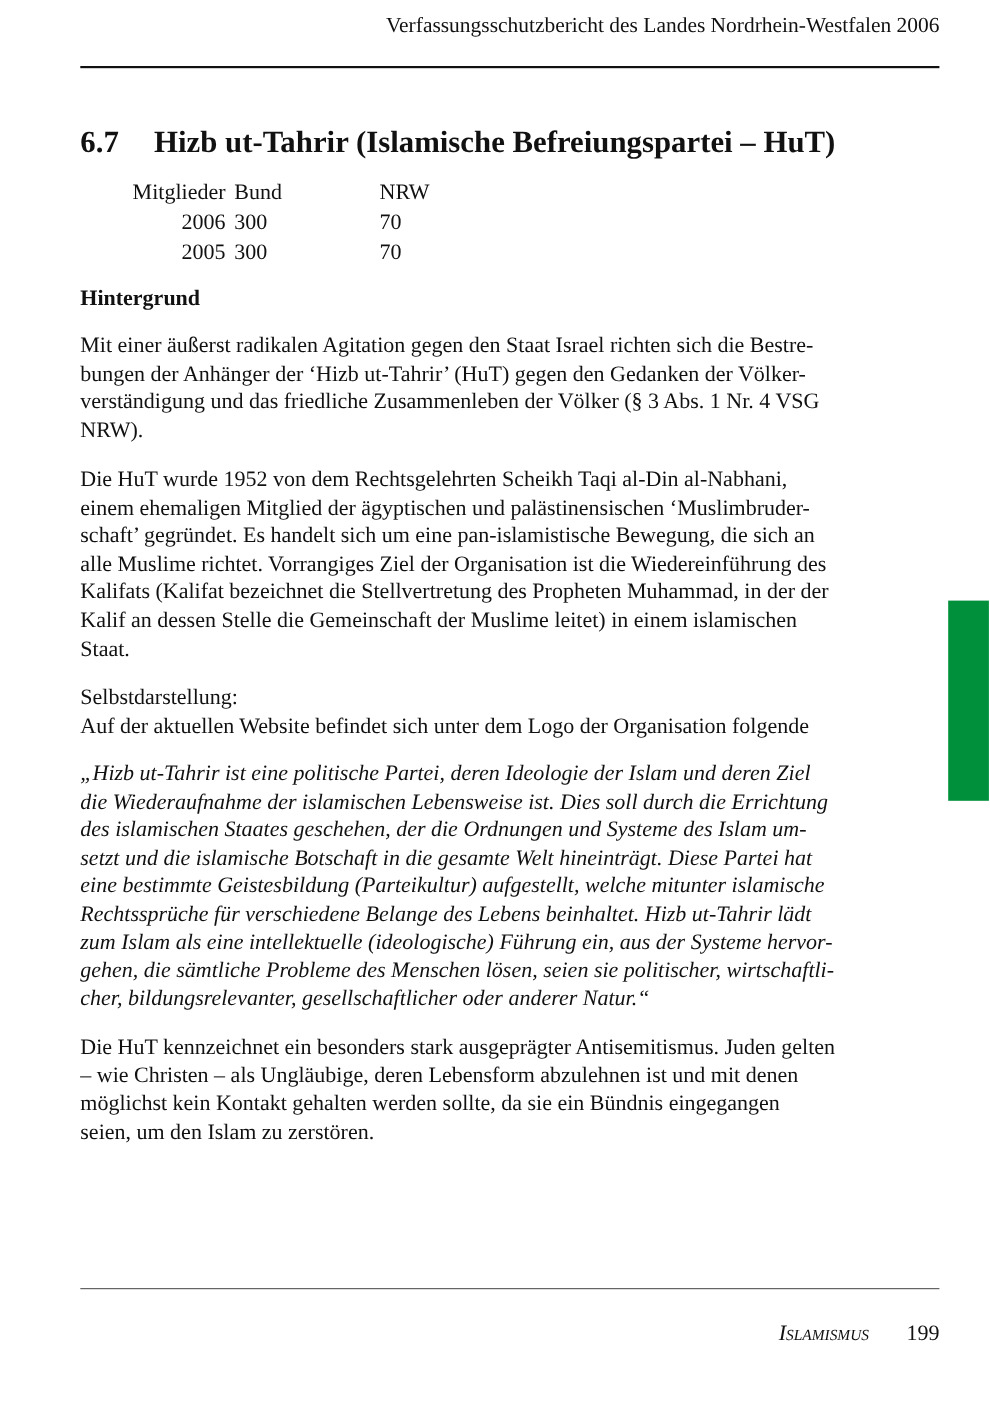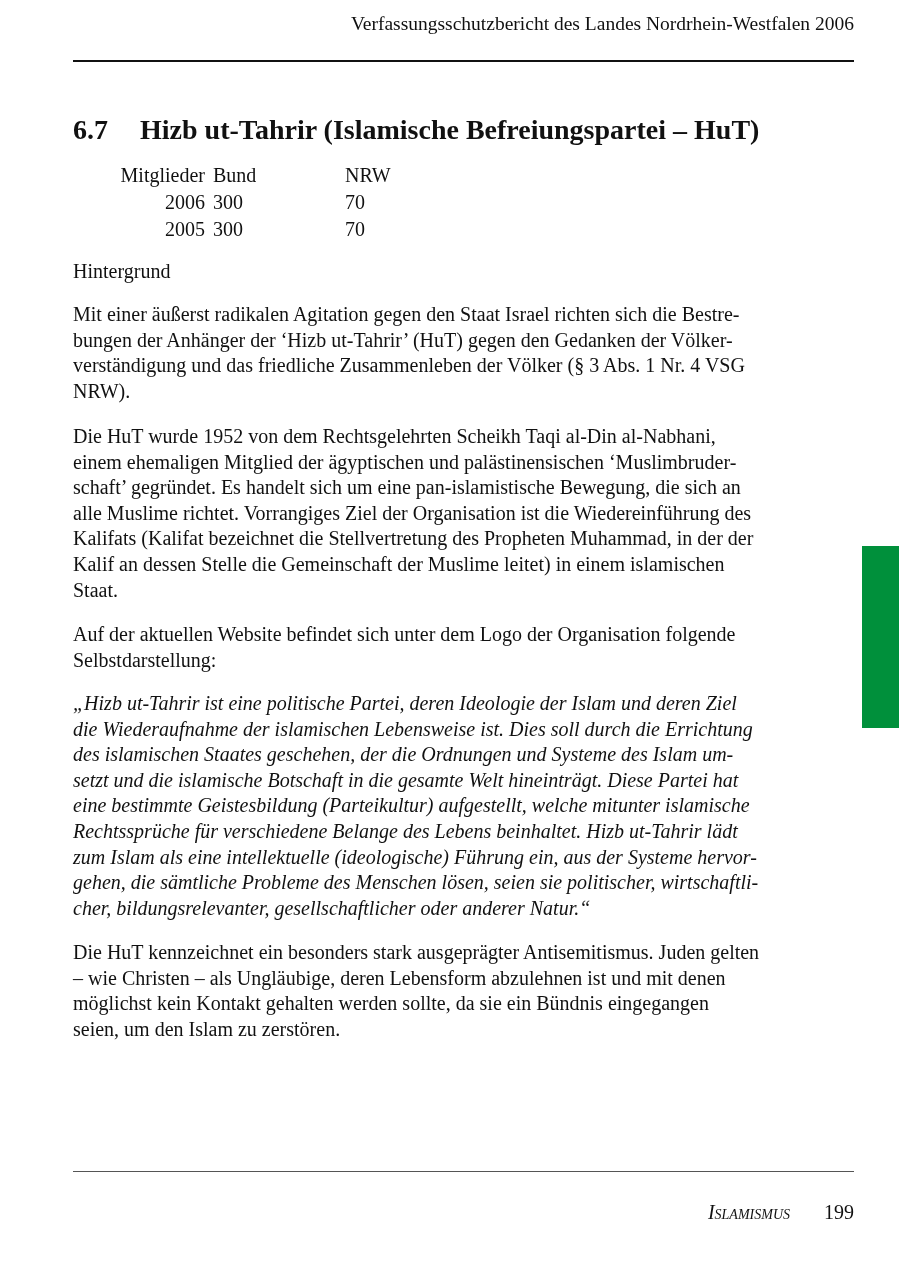--- a/index.html
+++ b/index.html
@@ -23,21 +23,21 @@
   .section-heading .num { display: inline-block; width: 67px; }
   .members-table {
     position: absolute; left: 73px; top: 162px;
     border-collapse: collapse; font-size: 20px;
   }
   .members-table td { padding: 0 0 0 8px; height: 27px; line-height: 27px; vertical-align: top; }
   .members-table td.c0 { width: 124px; text-align: right; }
   .members-table td.c1 { width: 124px; margin-top: 16px; }
   .subheading {
     position: absolute; left: 73px; top: 258px;
-    font-size: 20px; font-weight: normal; line-height: 26px;
+    font-size: 20px; font-weight: bold; line-height: 26px;
   }
   .para {
     position: absolute; left: 73px; width: 760px;
     font-size: 20px; line-height: 25.6px;
   }
   .para .line { display: block; white-space: nowrap; }
   .para.quote { font-style: italic; }
   .footer-rule {
     position: absolute; left: 73px; top: 1171px; width: 781px; height: 0;
     border-top: 1px solid #555;
@@ -99,22 +99,22 @@
     <span class="line">Die HuT wurde 1952 von dem Rechtsgelehrten Scheikh Taqi al-Din al-Nabhani,</span>
     <span class="line">einem ehemaligen Mitglied der ägyptischen und palästinensischen ‘Muslimbruder-</span>
     <span class="line">schaft’ gegründet. Es handelt sich um eine pan-islamistische Bewegung, die sich an</span>
     <span class="line">alle Muslime richtet. Vorrangiges Ziel der Organisation ist die Wiedereinführung des</span>
     <span class="line">Kalifats (Kalifat bezeichnet die Stellvertretung des Propheten Muhammad, in der der</span>
     <span class="line">Kalif an dessen Stelle die Gemeinschaft der Muslime leitet) in einem islamischen</span>
     <span class="line">Staat.</span>
   </div>
 
   <div class="para" style="top:622px">
+    <span class="line">Selbstdarstellung:</span>
     <span class="line">Auf der aktuellen Website befindet sich unter dem Logo der Organisation folgende</span>
-    <span class="line">Selbstdarstellung:</span>
   </div>
 
   <div class="para quote" style="top:691px">
     <span class="line">„Hizb ut-Tahrir ist eine politische Partei, deren Ideologie der Islam und deren Ziel</span>
     <span class="line">die Wiederaufnahme der islamischen Lebensweise ist. Dies soll durch die Errichtung</span>
     <span class="line">des islamischen Staates geschehen, der die Ordnungen und Systeme des Islam um-</span>
     <span class="line">setzt und die islamische Botschaft in die gesamte Welt hineinträgt. Diese Partei hat</span>
     <span class="line">eine bestimmte Geistesbildung (Parteikultur) aufgestellt, welche mitunter islamische</span>
     <span class="line">Rechtssprüche für verschiedene Belange des Lebens beinhaltet. Hizb ut-Tahrir lädt</span>
     <span class="line">zum Islam als eine intellektuelle (ideologische) Führung ein, aus der Systeme hervor-</span>

